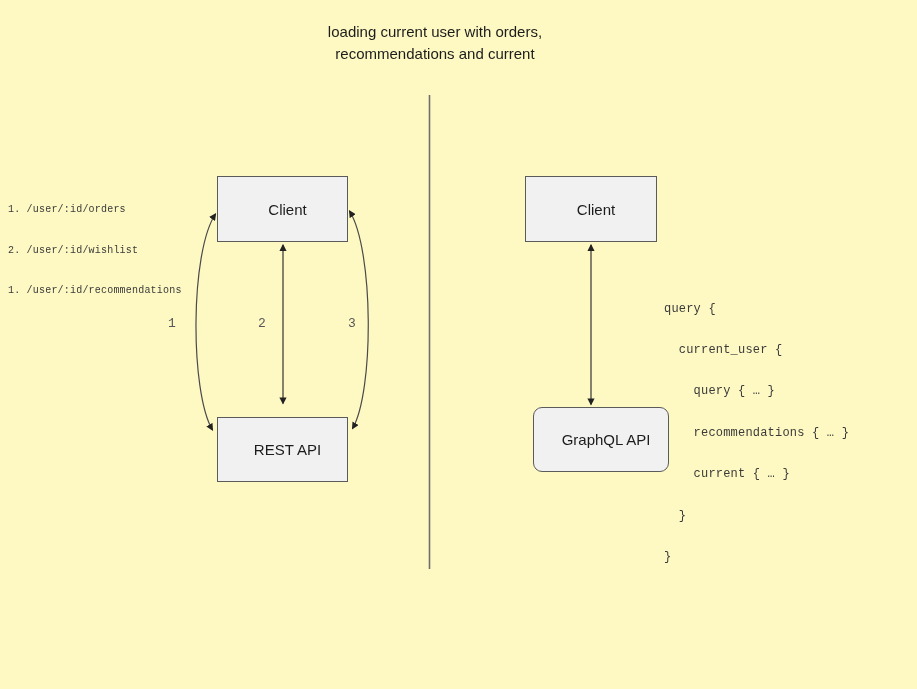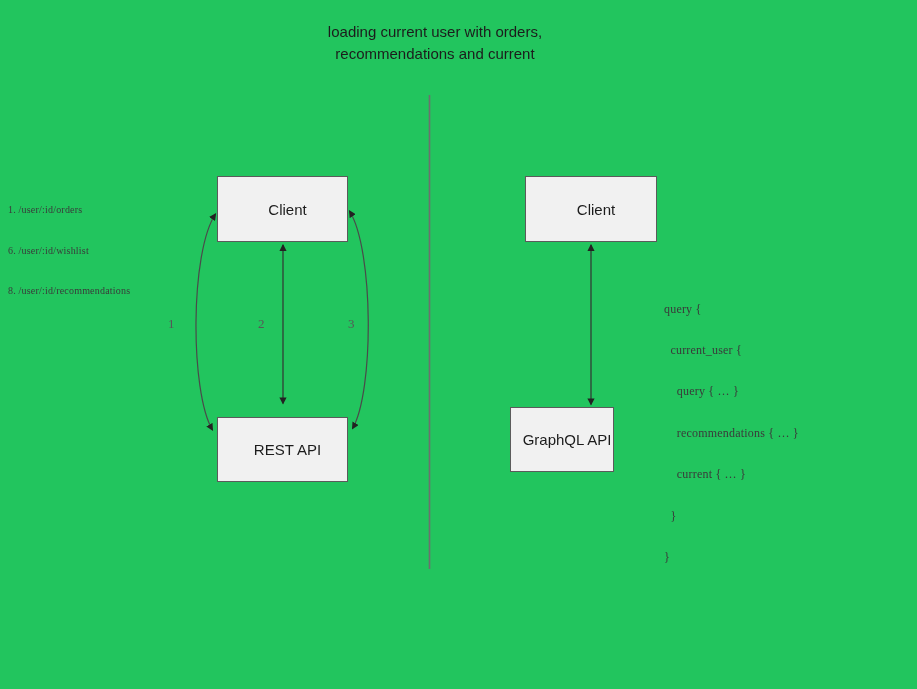--- a/index.html
+++ b/index.html
@@ -1,38 +1,38 @@
 <!DOCTYPE html>
 <html><head>
 <meta charset="utf-8">
 <style>
   * { margin:0; padding:0; box-sizing:border-box; }
   html,body { background:#ffffff; }
   body { font-family:"Liberation Sans", sans-serif; }
   .canvas {
     position:relative; width:917px; height:689px;
-    background:#22c55e; overflow:hidden;
+    background:#fef9c3; overflow:hidden;
   }
   .title {
     position:absolute; left:135px; top:21px; width:600px;
     text-align:center; font-size:15px; line-height:22px;
     color:#1c1c1c;
   }
   .box {
     position:absolute;
     background:#f1f1f1;
     border:1.4px solid #5b5b5b;
     display:flex; align-items:center; justify-content:center;
     font-size:15px; color:#1c1c1c;padding-left:10px;
   }
   .box-client-left  { left:217px; top:176px; width:131px; height:66px; }
   .box-rest         { left:217px; top:406px; width:131px; height:65px;margin-top:11px; }
   .box-client-right { left:525px; top:176px; width:132px; height:66px; }
-  .box-graphql      { left:510px; top:407px; width:104px; height:65px; }
-  .mono { font-family:Liberation Serif, serif; }
+  .box-graphql      { left:533px; top:407px; width:136px; height:65px;border-radius:9px; }
+  .mono { font-family:Liberation Mono, monospace; }
   .endpoints {
     position:absolute; left:8px; top:176px;
     font-size:10px; line-height:13.5px; letter-spacing:0.2px;
     color:#3a3a3a; white-space:pre;
   }
   .query {
     position:absolute; left:664px; top:275px;
     font-size:12px; line-height:13.8px; letter-spacing:0.2px;
     color:#3a3a3a; white-space:pre;
   }
@@ -67,22 +67,22 @@
     <line x1="591" y1="245" x2="591" y2="404.5" stroke="#333333" stroke-width="1.2" marker-start="url(#ah)" marker-end="url(#ah)"></line>
   </svg>
 
   <div class="title">
     <div>loading current user with orders,</div>
     <div>recommendations and current</div>
   </div>
 
   <div class="endpoints mono">
     <div>1. /user/:id/orders</div>
-    <div>6. /user/:id/wishlist</div>
-    <div>8. /user/:id/recommendations</div>
+    <div>2. /user/:id/wishlist</div>
+    <div>1. /user/:id/recommendations</div>
   </div>
 
   <div class="box box-client-left">
     <span>Client</span>
   </div>
 
   <div class="box box-rest">
     <span>REST API</span>
   </div>
 

